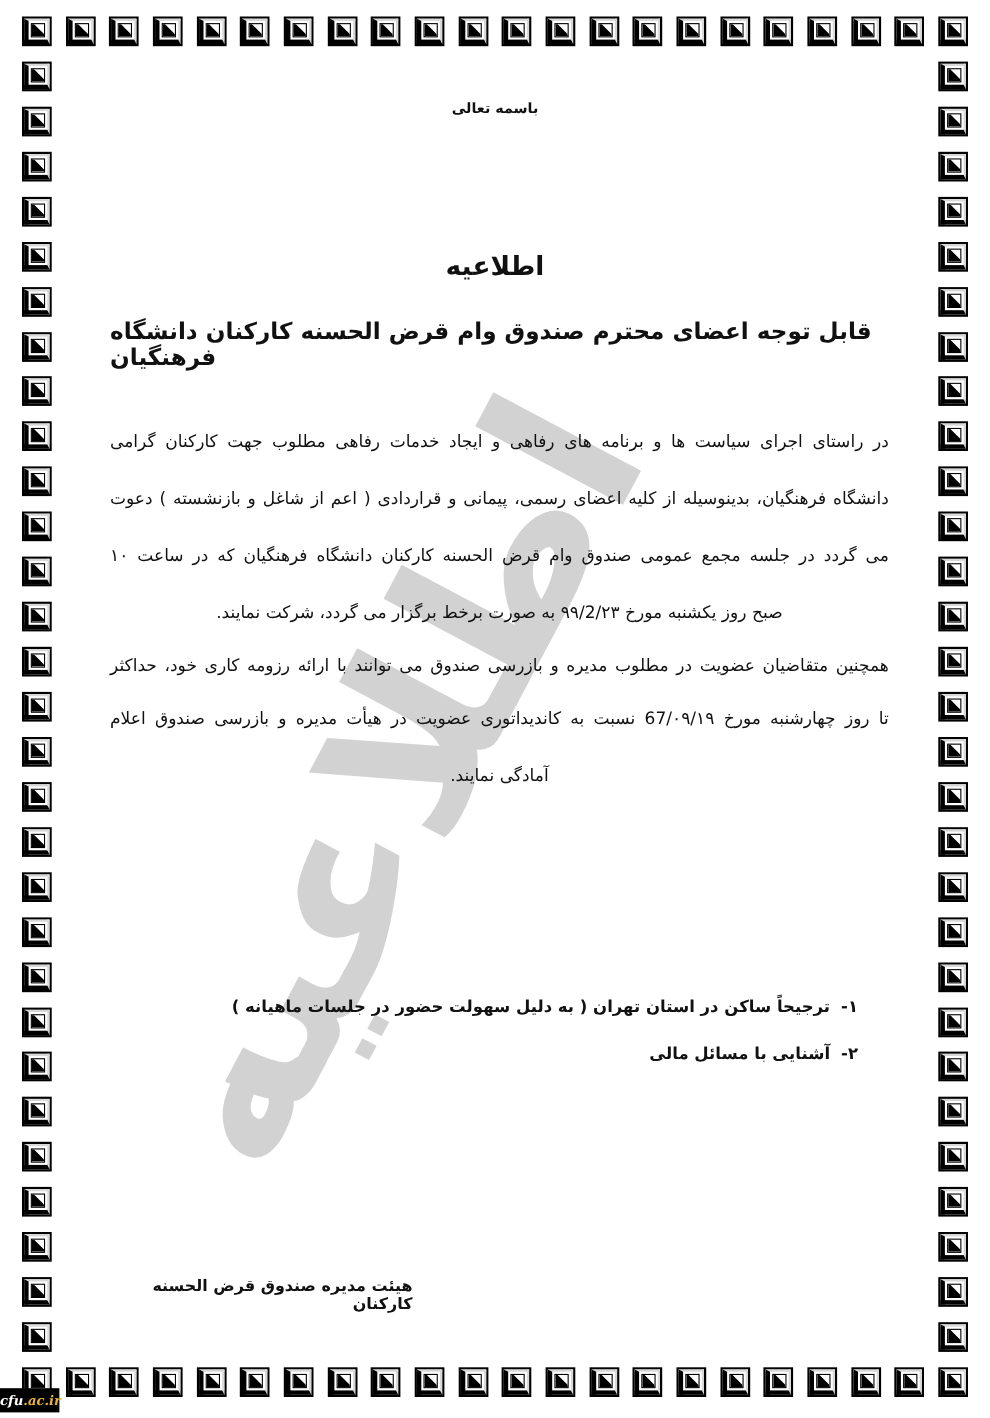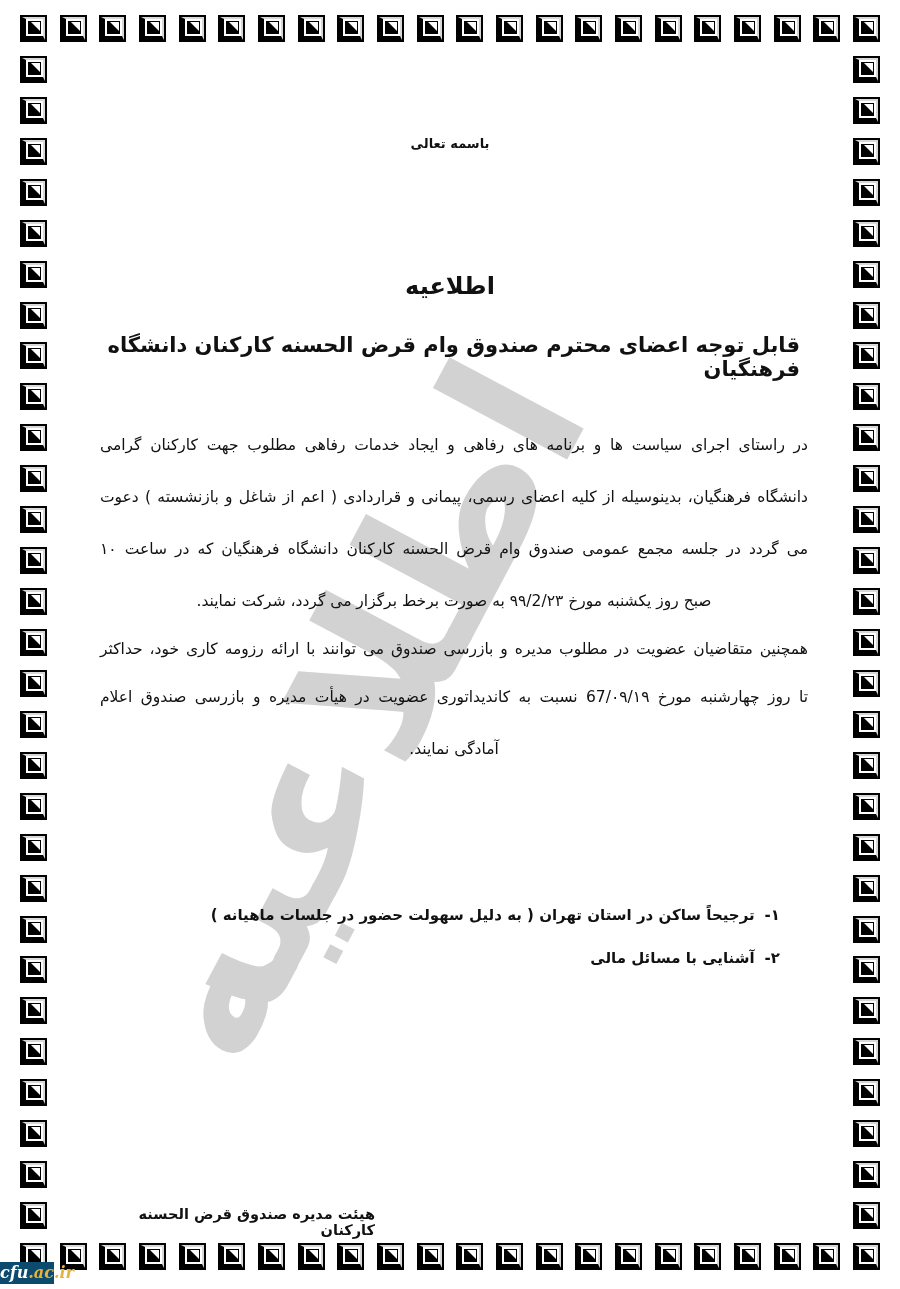--- a/index.html
+++ b/index.html
@@ -69,37 +69,37 @@
       color: #d2d2d2;
       transform: rotate(-62deg);
       transform-origin: center center;
       direction: rtl;
       white-space: nowrap;
       z-index: 0;
       pointer-events: none;
     }
 
     
-    .content { position: absolute; z-index: 1; direction: rtl; margin-top: 44px; }
+    .content { position: absolute; z-index: 1; direction: rtl; }
 
     #basmala {
       left: 300px; top: 92px; width: 300px;
       text-align: center;
       font-weight: bold;
       font-size: 13px;
     }
     #title {
       left: 300px; top: 228px; width: 300px;
       text-align: center;
       font-weight: bold;
       font-size: 24px;
     }
     #subtitle {
       left: 100px; top: 289px; width: 700px;
-      text-align: right;
+      text-align: left;
       font-weight: bold;
       font-size: 21px;
     }
     #body-text {
       left: 100px; top: 386px; width: 708px;
       font-size: 15.5px;
     }
     #body-text .line {
       height: 52px;
       line-height: 30px;
@@ -137,26 +137,26 @@
       text-align: right;
       font-weight: bold;
       font-size: 14.5px;
     }
 
     
     #site-badge {
       position: absolute;
       left: 0; top: 1262px;
       width: 54px; height: 22px;
-      background: #0c4a6e;
+      background: #000000;
       color: #e9b23a;
       font-family: "DejaVu Serif", serif;
       font-weight: bold;
       font-style: italic;
-      font-size: 16px;
+      font-size: 12px;
       line-height: 22px;
       text-align: center;
       z-index: 3;
       direction: ltr;
     }
     #site-badge .first { color: #ffffff; }
   </style>
 </head>
 <body>
 

